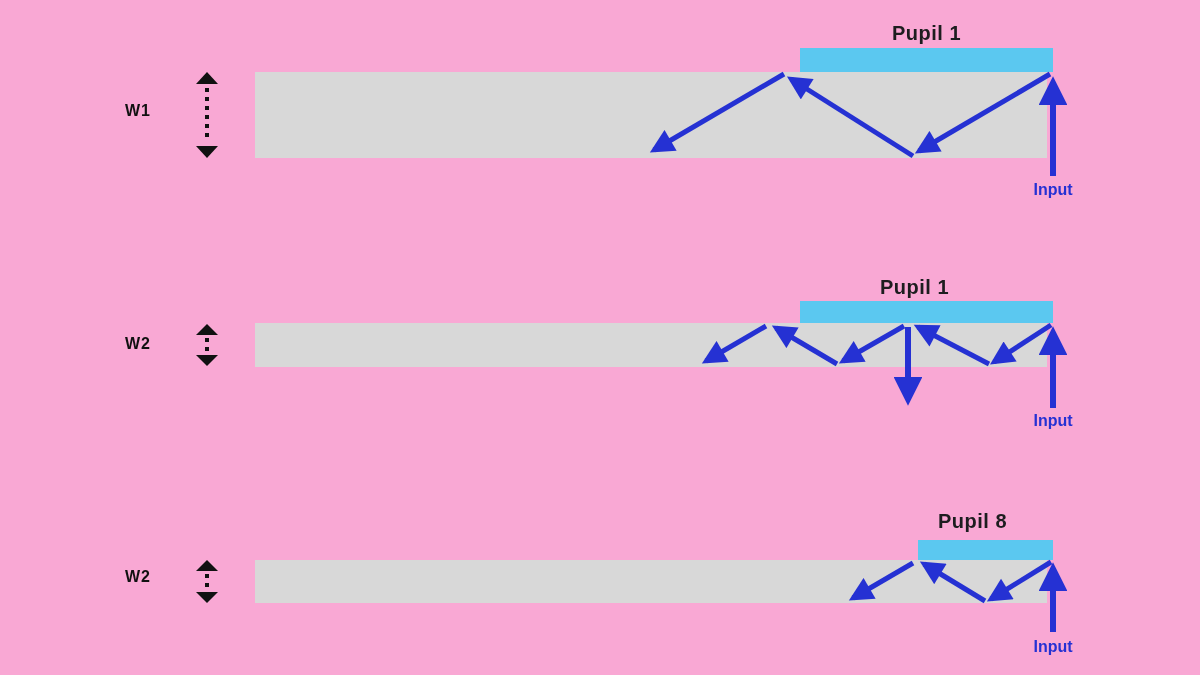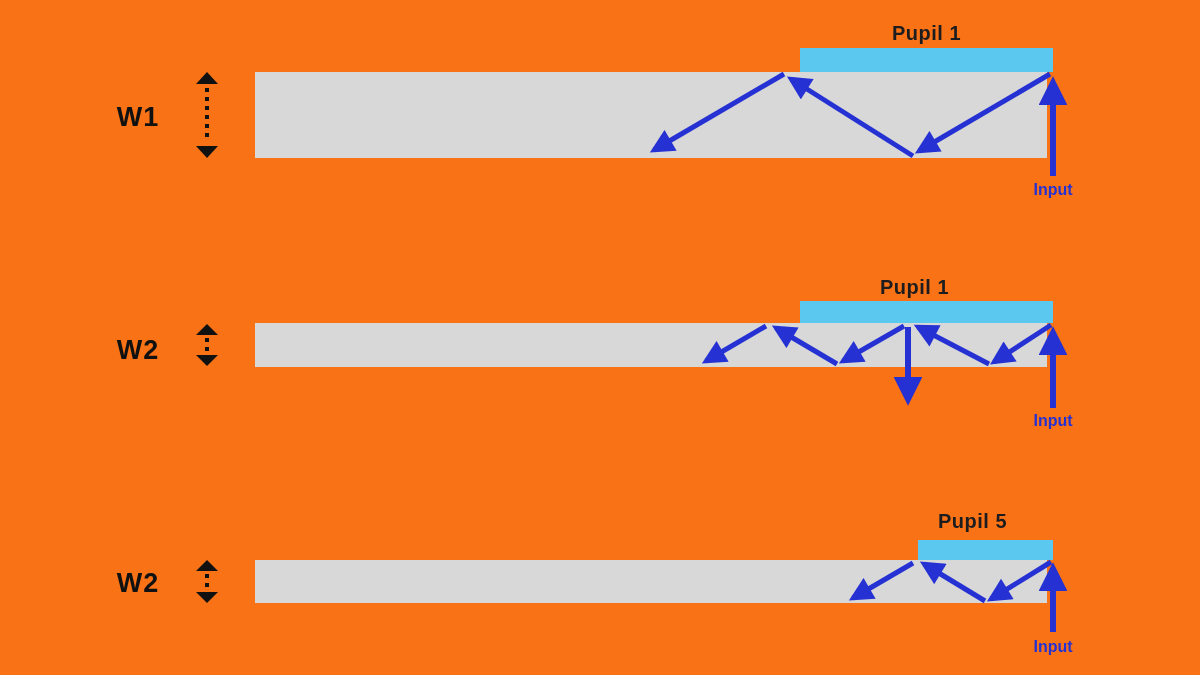--- a/index.html
+++ b/index.html
@@ -1,20 +1,20 @@
 <!DOCTYPE html>
 <html><head>
 <meta charset="utf-8">
 <style>
   html, body { margin: 0; padding: 0; background: #ffffff; }
   .canvas {
     position: relative;
     width: 1200px;
     height: 675px;
-    background: #f97316;
+    background: #f9a8d4;
     overflow: hidden;
     font-family: "Liberation Sans", sans-serif;
   }
   .slab {
     position: absolute;
     left: 255px;
     width: 792px;
     background: #d8d8d8;
   }
   .slab1 { top: 72px;  height: 86px; }
@@ -36,21 +36,21 @@
   }
   .plabel1 { left: 800px; top: 22px;  width: 253px; }
   .plabel2 { left: 788px; top: 276px; width: 253px; }
   .plabel3 { left: 905px; top: 510px; width: 135px; }
 
   .w-label {
     position: absolute;
     left: 110px;
     width: 56px;
     color: #111111;
-    font-size: 27px;
+    font-size: 16px;
     font-weight: 700;
     letter-spacing: 1px;
     text-align: center;
   }
   .wlabel1 { top: 102px; }
   .wlabel2 { top: 335px; }
   .wlabel3 { top: 568px; }
 
   .input-label {
     position: absolute;
@@ -85,21 +85,21 @@
   <div class="input-label ilabel1">Input</div>
 
   <div class="slab slab2"></div>
   <div class="pupil pupil2"></div>
   <div class="pupil-label plabel2">Pupil 1</div>
   <div class="w-label wlabel2">W2</div>
   <div class="input-label ilabel2">Input</div>
 
   <div class="slab slab3"></div>
   <div class="pupil pupil3"></div>
-  <div class="pupil-label plabel3">Pupil 5</div>
+  <div class="pupil-label plabel3">Pupil 8</div>
   <div class="w-label wlabel3">W2</div>
   <div class="input-label ilabel3">Input</div>
 
   <svg class="overlay" viewBox="0 0 1200 675">
     <defs>
       <marker id="ab" viewBox="0 0 10 10" refX="8" refY="5" markerWidth="5" markerHeight="4.8" orient="auto-start-reverse">
         <path d="M 0 0 L 10 5 L 0 10 z" fill="#2531d3"></path>
       </marker>
     </defs>
 

